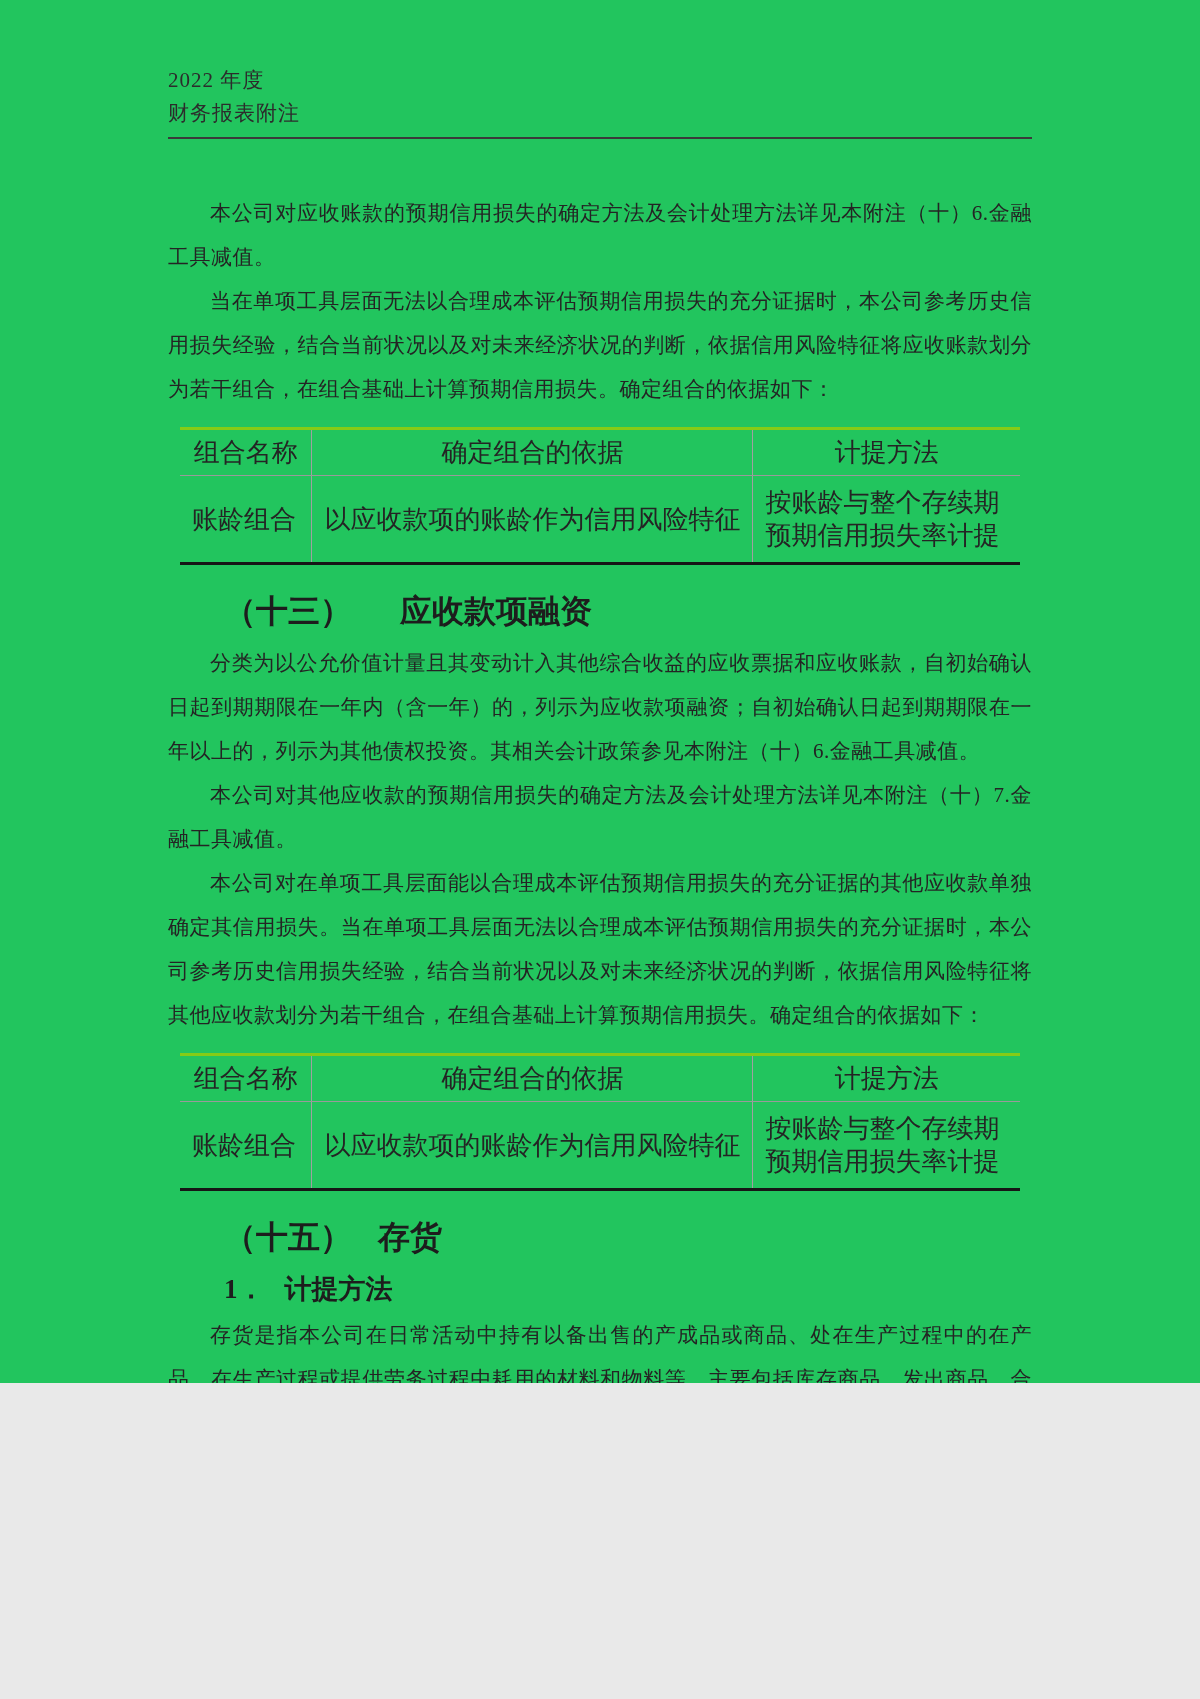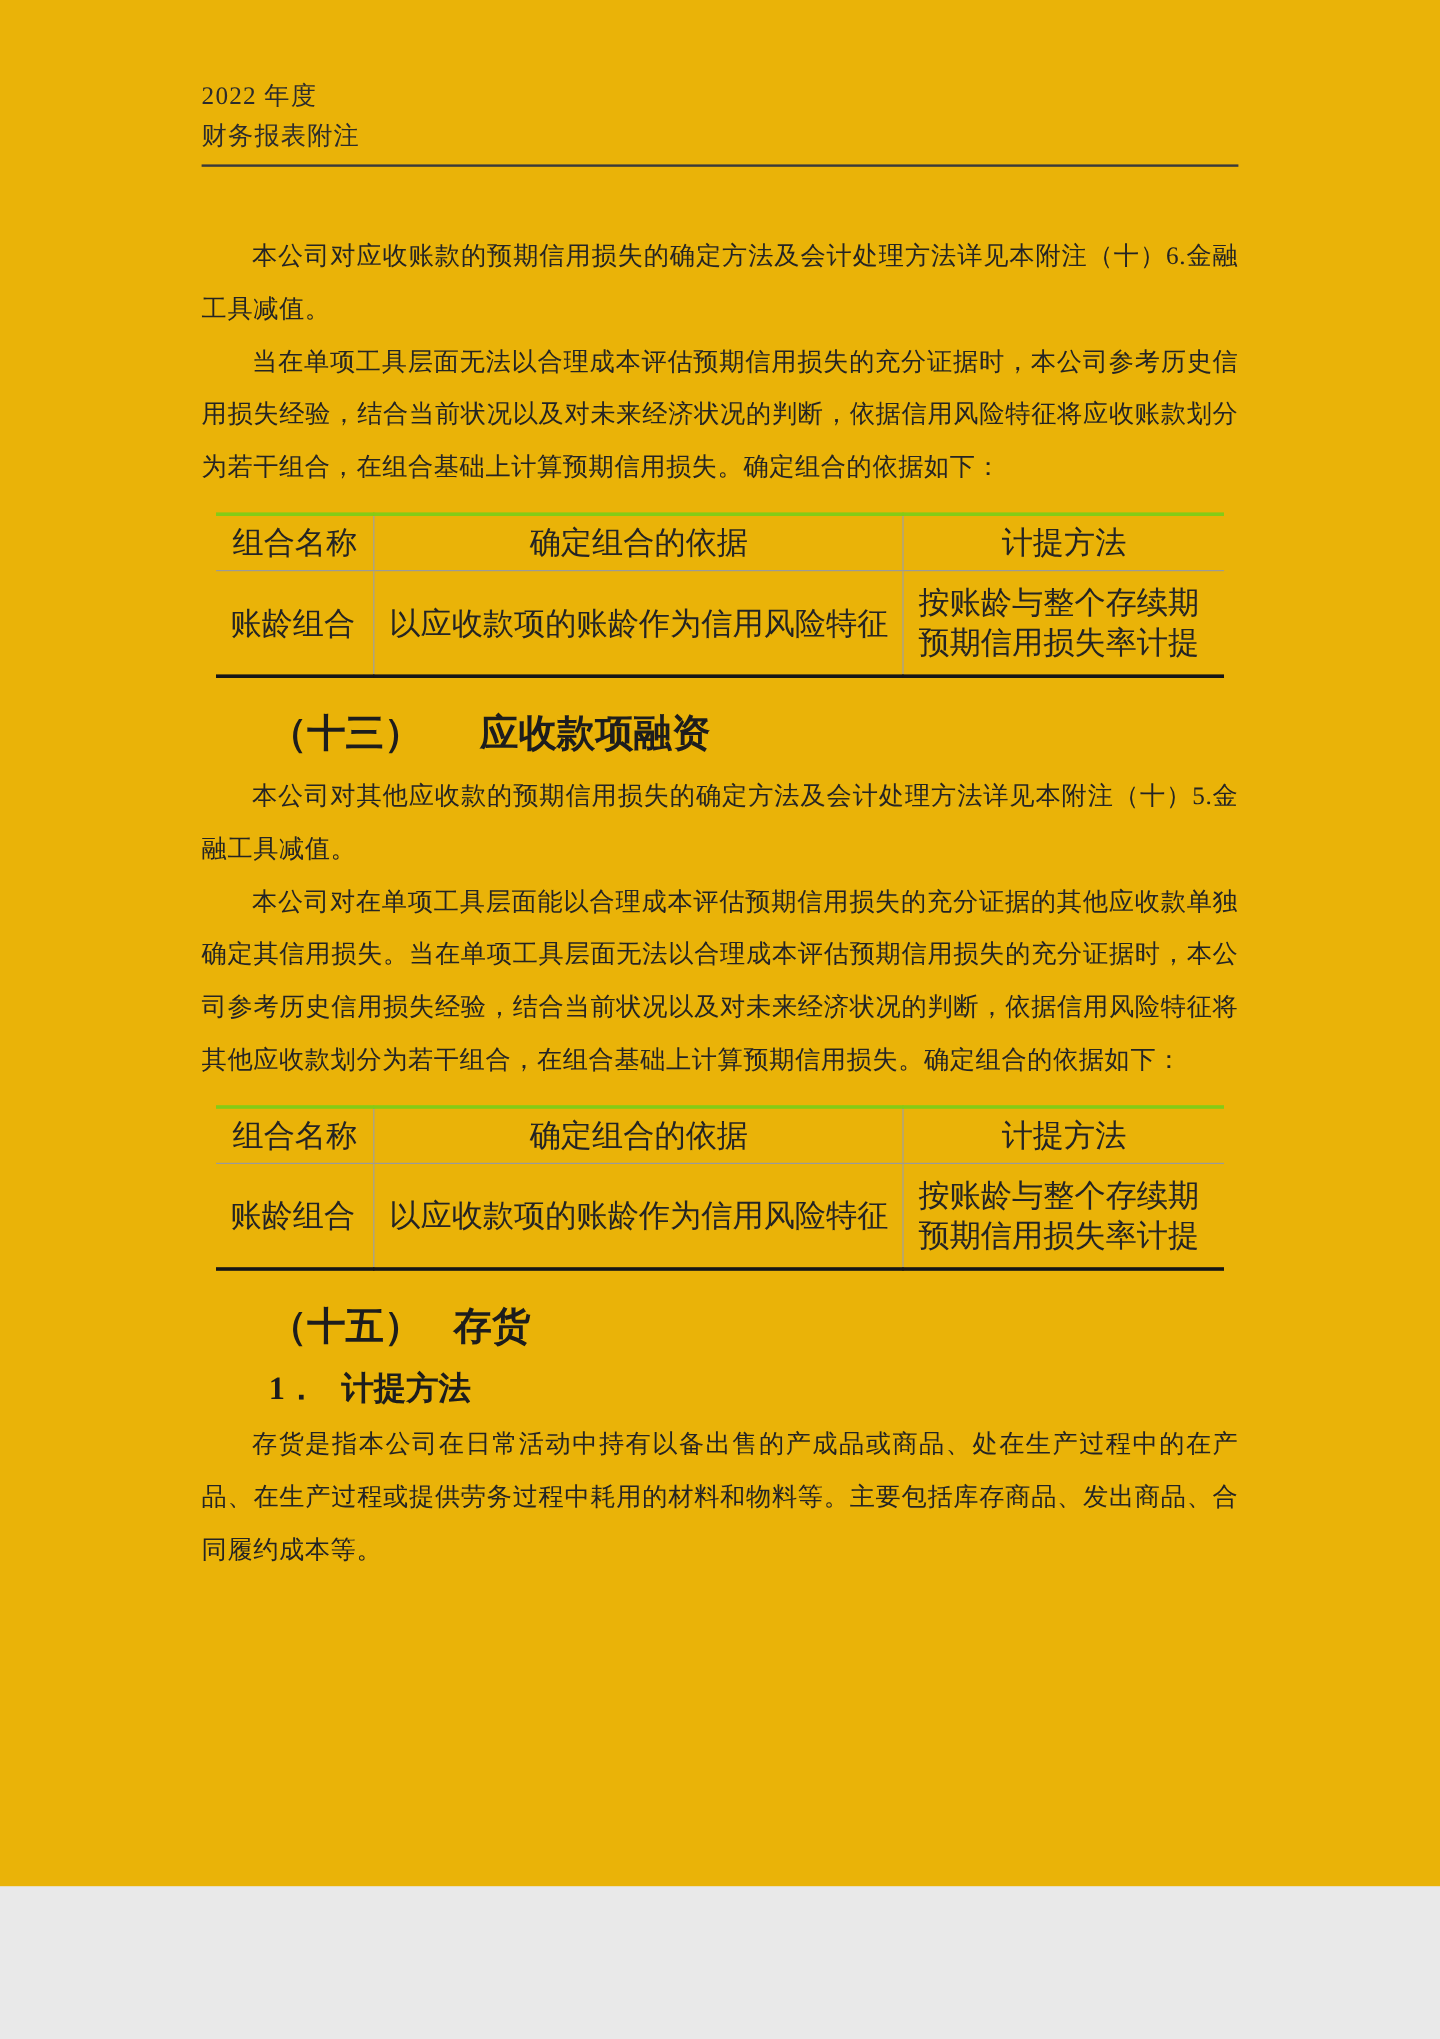--- a/index.html
+++ b/index.html
@@ -4,23 +4,23 @@
 <style>
   html, body {
     margin: 0;
     padding: 0;
     background: #e9e9e9;
     font-family: "Liberation Serif", "DejaVu Serif", serif;
   }
   .page {
     position: relative;
     width: 1200px;
-    height: 1572px;
+    height: 1383px;
     margin: 0 auto;
-    background: #eab308;
+    background: #22c55e;
     color: #222;
     overflow: hidden;
     box-sizing: border-box;
     padding: 64px 168px 0 168px;
   }
   
   .running-header {
     font-size: 21px;
     line-height: 33px;
     color: #2c2c2c;
@@ -119,22 +119,23 @@
           <td>账龄组合</td>
           <td>以应收款项的账龄作为信用风险特征</td>
           <td>按账龄与整个存续期预期信用损失率计提</td>
         </tr>
       </tbody>
     </table>
 
     <div class="sec-heading wide-gap">
       <span class="sec-num">（十三）</span><span class="sec-title">应收款项融资</span>
     </div>
+    <p class="para">分类为以公允价值计量且其变动计入其他综合收益的应收票据和应收账款，自初始确认日起到期期限在一年内（含一年）的，列示为应收款项融资；自初始确认日起到期期限在一年以上的，列示为其他债权投资。其相关会计政策参见本附注（十）6.金融工具减值。</p>
 
-    <p class="para">本公司对其他应收款的预期信用损失的确定方法及会计处理方法详见本附注（十）5.金融工具减值。</p>
+    <p class="para">本公司对其他应收款的预期信用损失的确定方法及会计处理方法详见本附注（十）7.金融工具减值。</p>
     <p class="para">本公司对在单项工具层面能以合理成本评估预期信用损失的充分证据的其他应收款单独确定其信用损失。当在单项工具层面无法以合理成本评估预期信用损失的充分证据时，本公司参考历史信用损失经验，结合当前状况以及对未来经济状况的判断，依据信用风险特征将其他应收款划分为若干组合，在组合基础上计算预期信用损失。确定组合的依据如下：</p>
 
     <table class="ptable">
       <thead>
         <tr>
           <th class="col-name">组合名称</th>
           <th class="col-basis">确定组合的依据</th>
           <th class="col-method">计提方法</th>
         </tr>
       </thead>

